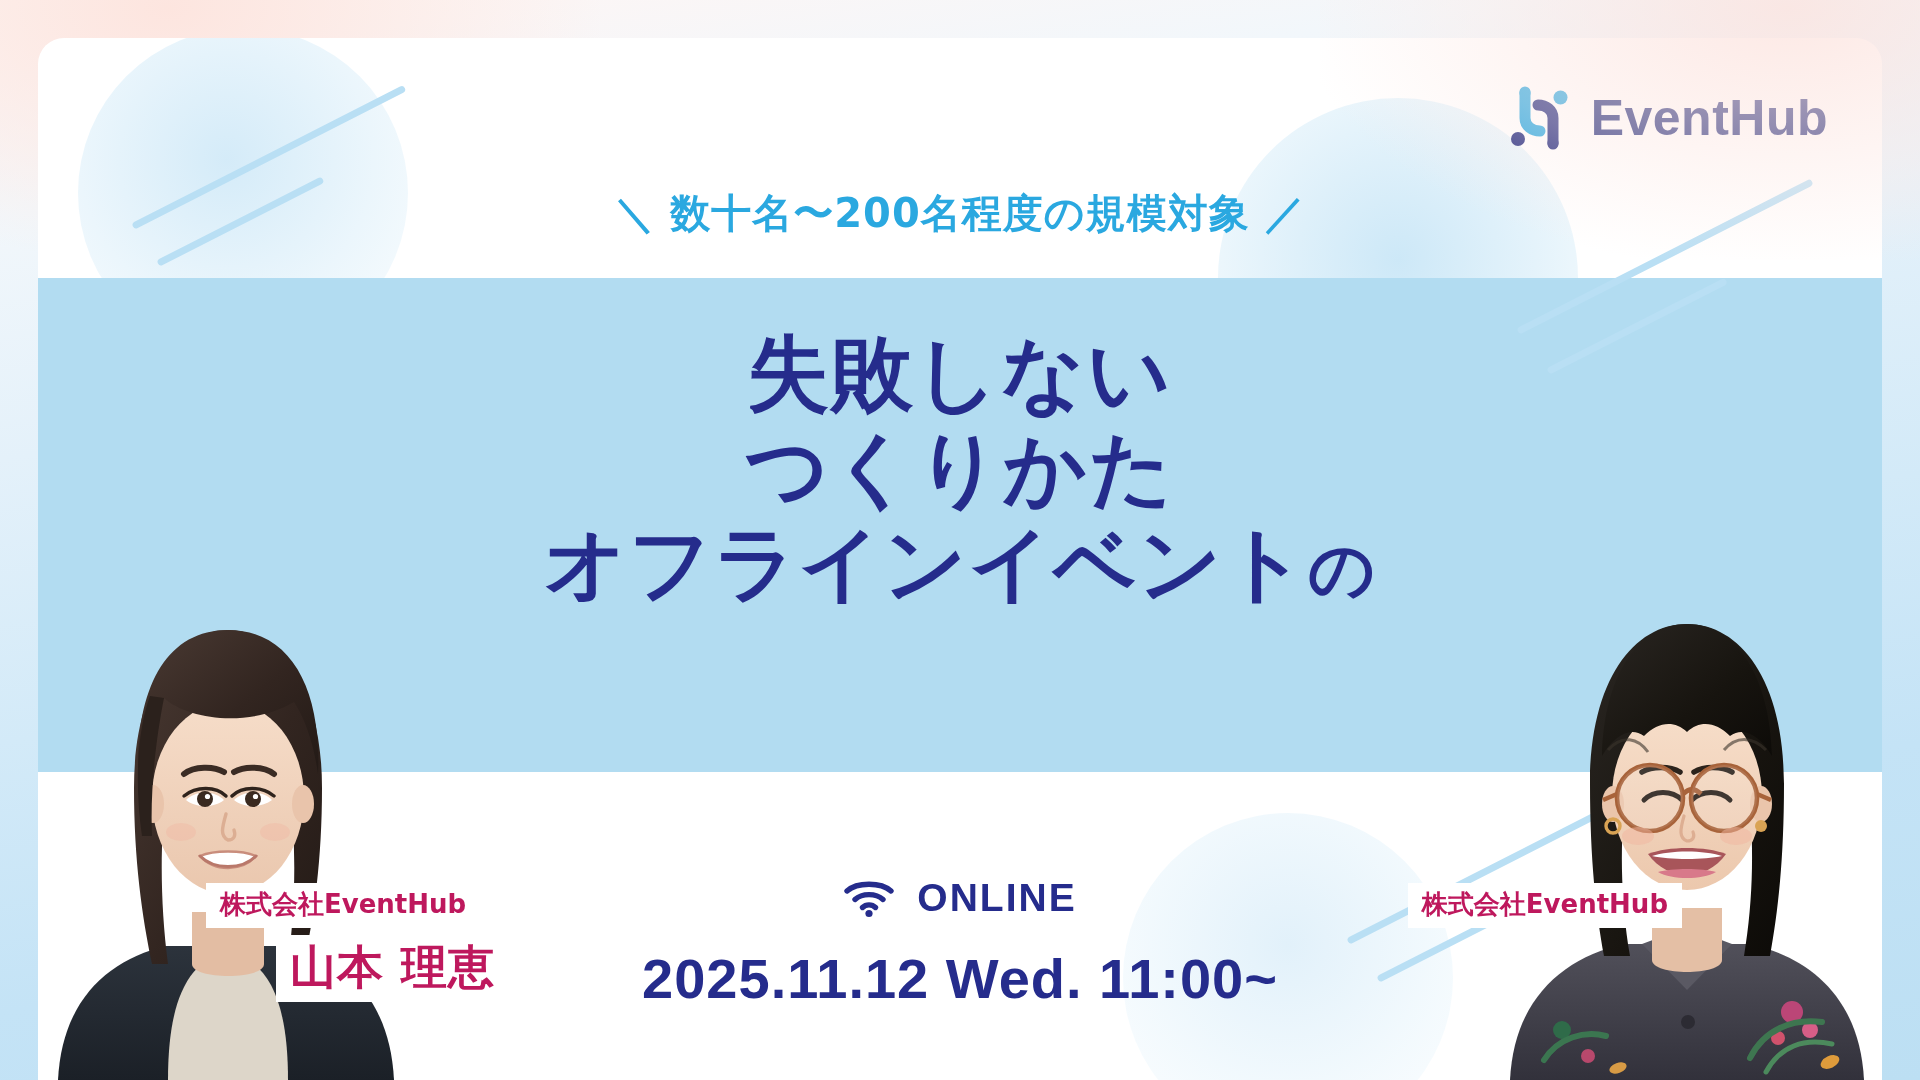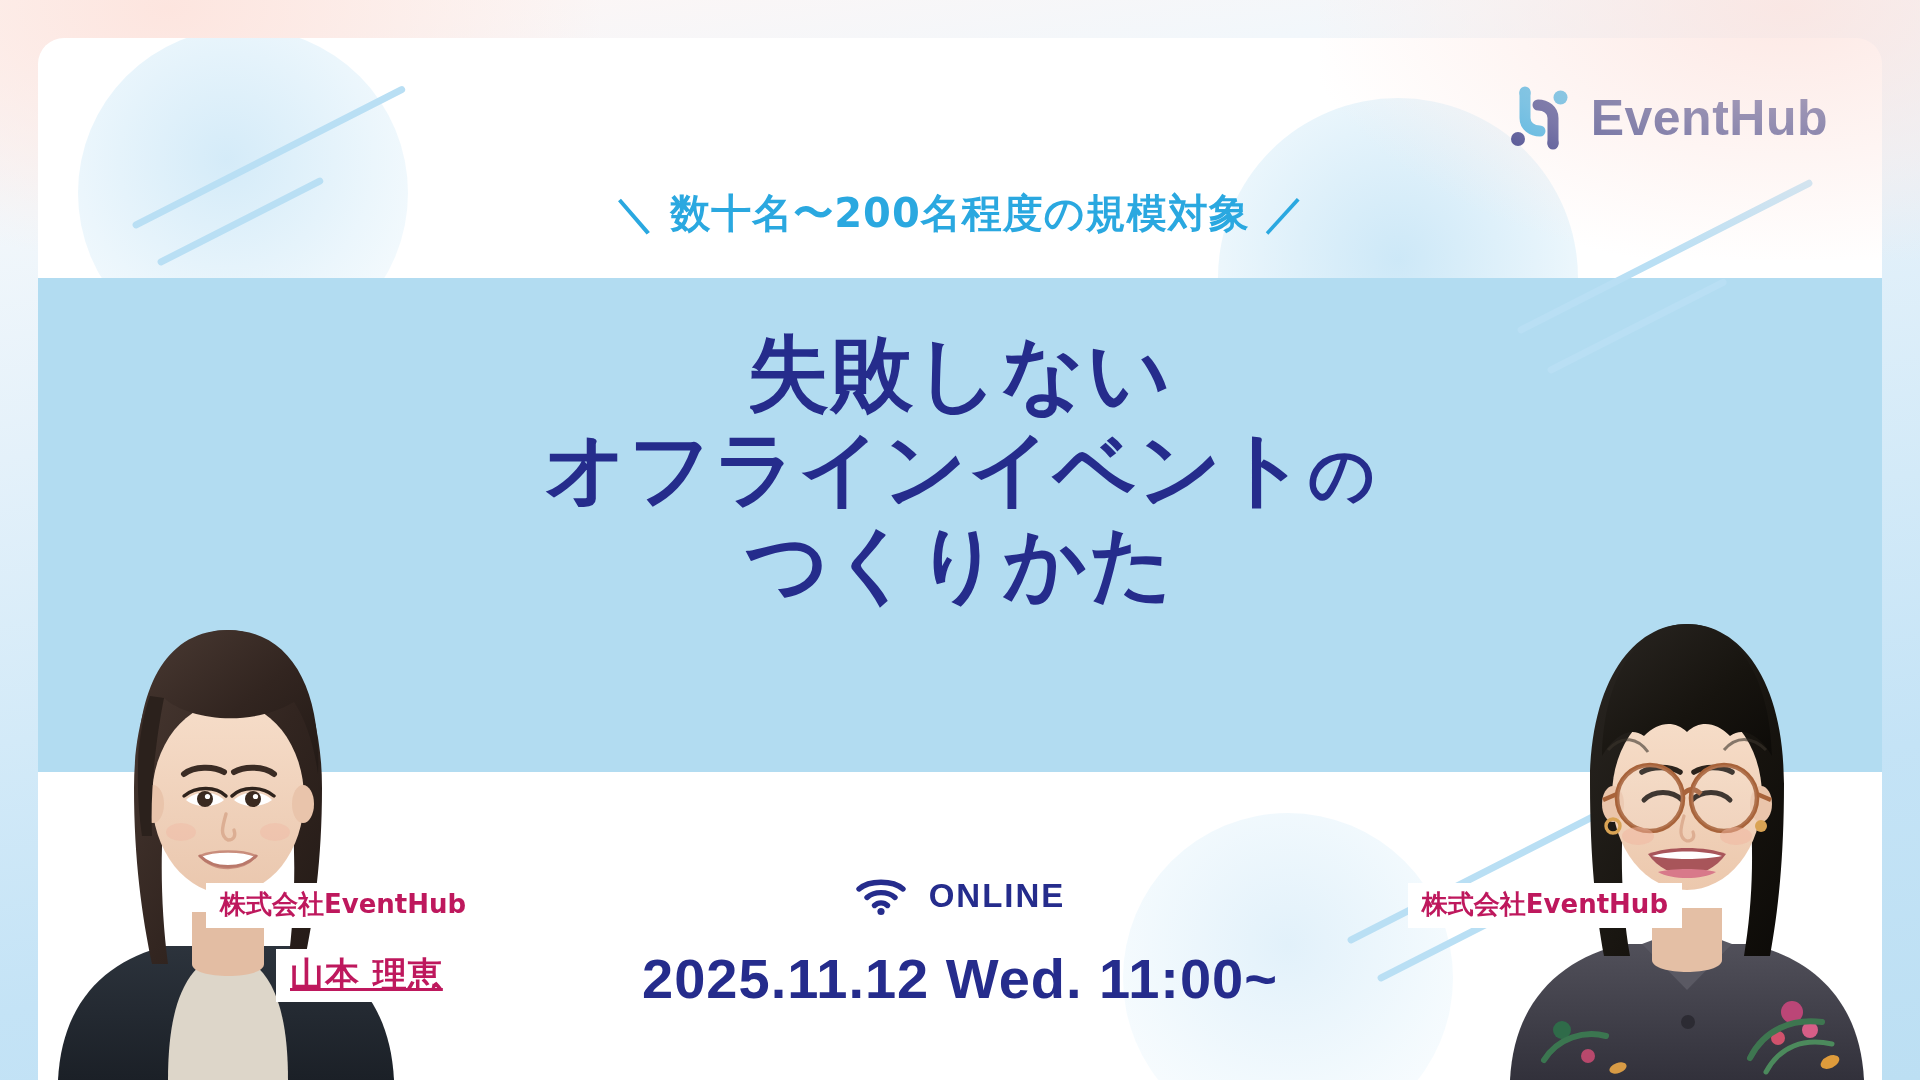--- a/index.html
+++ b/index.html
@@ -118,21 +118,21 @@
   #headline .hl3{font-size:82px;letter-spacing:2px;}
 
   
   #online{
     position:absolute;left:0;right:0;top:838px;
     display:flex;align-items:center;justify-content:center;gap:22px;
     color:#252c8c;z-index:3;
   }
   #online .wifi{width:52px;height:40px;display:block;}
   #online .olabel{
-    font-size:33px;font-weight:bold;letter-spacing:2px;
+    font-size:39px;font-weight:bold;letter-spacing:2px;
     font-family:"Liberation Sans","DejaVu Sans",sans-serif;
   }
 
   
   #datetime{
     position:absolute;left:0;right:0;top:908px;
     text-align:center;color:#252c8c;
     font-size:56px;font-weight:bold;letter-spacing:1px;
     font-family:"Liberation Sans","DejaVu Sans",sans-serif;
     z-index:3;
@@ -148,21 +148,21 @@
 
   .namebox{
     position:absolute;background:#ffffff;
     padding:7px 14px 9px;
     font-weight:bold;color:#be185d;
     white-space:nowrap;line-height:1.1;
     font-family:"DejaVu Sans","Liberation Sans",sans-serif;
     z-index:6;
   }
   .namebox.company{font-size:26px;}
-  .namebox.person{font-size:34px;letter-spacing:1px;text-decoration:underline;}
+  .namebox.person{font-size:46px;letter-spacing:1px;}
 
   .speaker.left .company{left:168px;bottom:152px;}
   .speaker.left .person{left:238px;bottom:78px;}
   .speaker.right .company{right:200px;bottom:152px;}
   .speaker.right .person{right:258px;bottom:78px;}
 </style>
 </head>
 <body>
 
 <div id="page">
@@ -192,22 +192,22 @@
         <circle cx="55.5" cy="13.5" r="7" fill="#2aa8e0"></circle>
         <circle cx="13" cy="55" r="7" fill="#232a7e"></circle>
       </svg>
       <span class="wordmark">EventHub</span>
     </div>
 
     <div id="eyebrow">＼ 数十名〜200名程度の規模対象 ／</div>
 
     <div id="headline">
       <span class="hl hl1">失敗しない</span>
+      <span class="hl hl3">つくりかた</span>
       <span class="hl hl2"><span>オフラインイベント</span><span class="small">の</span></span>
-      <span class="hl hl3">つくりかた</span>
     </div>
 
     <div id="online">
       <svg class="wifi" viewBox="0 0 52 40">
         <path d="M4 13 C14 4, 38 4, 48 13" stroke="#252c8c" stroke-width="5.4" fill="none" stroke-linecap="round"></path>
         <path d="M12 21.5 C19 15, 33 15, 40 21.5" stroke="#252c8c" stroke-width="5.4" fill="none" stroke-linecap="round"></path>
         <path d="M19.5 29.5 C23 26, 29 26, 32.5 29.5" stroke="#252c8c" stroke-width="5.4" fill="none" stroke-linecap="round"></path>
         <circle cx="26" cy="35.5" r="3.6" fill="#252c8c"></circle>
       </svg>
       <span class="olabel">ONLINE</span>

